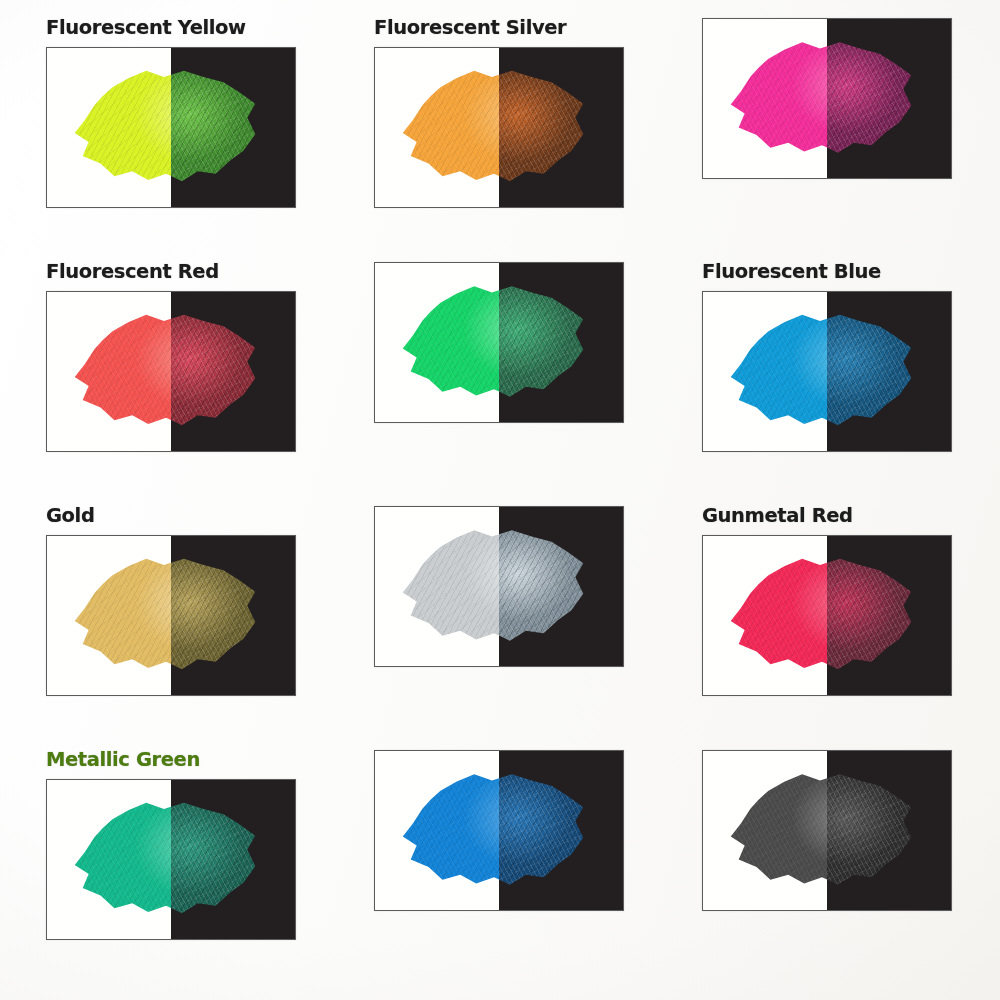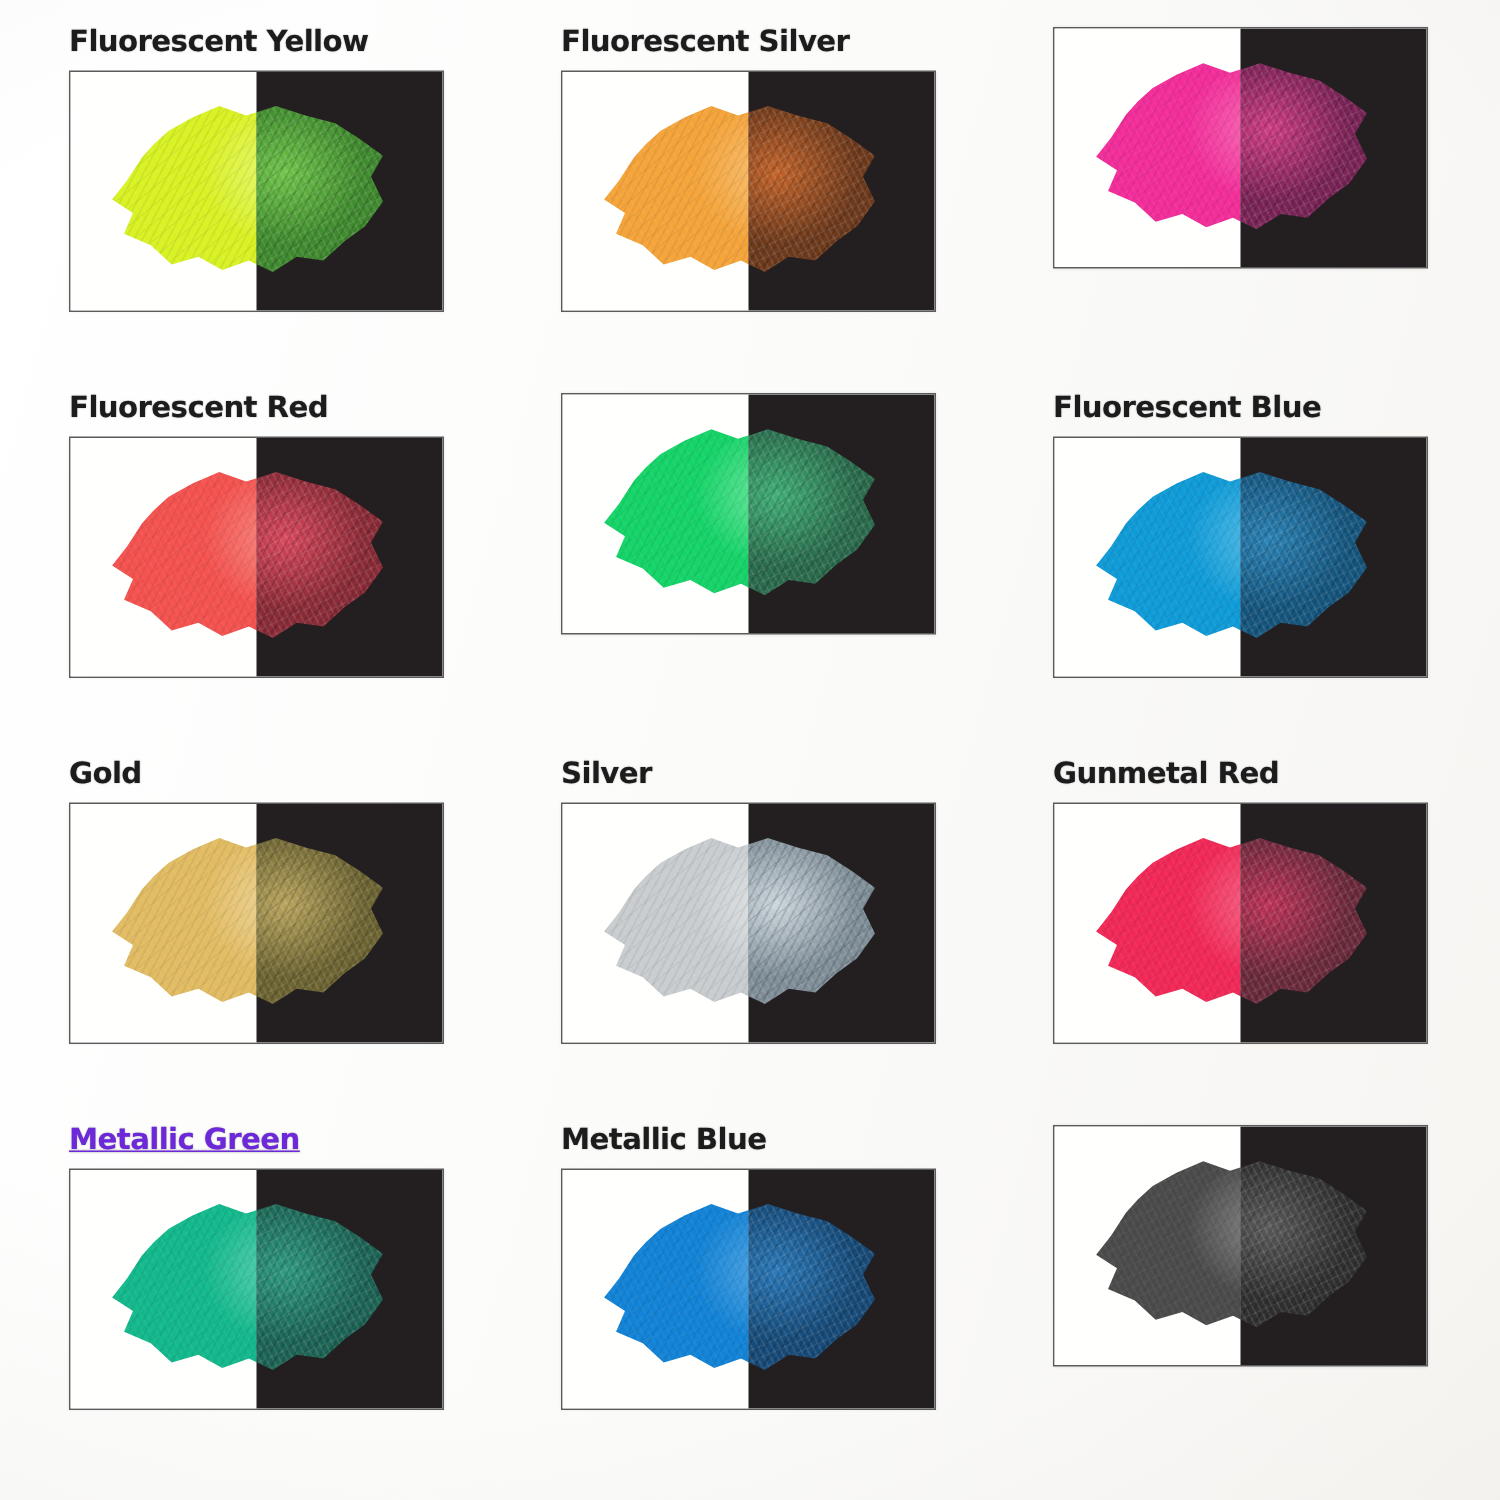--- a/index.html
+++ b/index.html
@@ -306,21 +306,20 @@
                   <div class="grain" style="opacity: 0.55;"></div>
                   <div class="grain-dark" style="opacity: 0.55;"></div>
                 </div>
               </div>
             </div>
           </div>
         </div>
       </div>
       <div class="cell">
         <div class="cell-inner">
-          <div class="swatch-label" style="color: rgb(28, 28, 28);">Silver</div>
           <div class="swatch-box" style="border-color: rgb(91, 91, 91);">
             <div class="half half-white" style="background: rgb(255, 255, 254);"></div>
             <div class="half half-black" style="background: rgb(35, 31, 32);"></div>
             <div class="clip-white">
               <div class="blobwrap">
                 <div class="blob">
                   <div class="blob-core" style="background: radial-gradient(38% 52% at 62% 42%, rgb(226, 229, 231) 0%, rgb(201, 205, 208) 72%, rgb(201, 205, 208) 100%), radial-gradient(55% 60% at 30% 62%, rgb(201, 205, 208) 0%, rgb(201, 205, 208) 60%, rgb(226, 229, 231) 100%), linear-gradient(100deg, rgb(226, 229, 231) 0%, rgb(201, 205, 208) 22%, rgb(201, 205, 208) 78%, rgb(226, 229, 231) 100%); background-blend-mode: normal, multiply, normal;"></div>
                   <div class="grain" style="opacity: 0.22;"></div>
                   <div class="grain-dark" style="opacity: 0.22;"></div>
                 </div>
@@ -360,21 +359,21 @@
                   <div class="grain" style="opacity: 0.55;"></div>
                   <div class="grain-dark" style="opacity: 0.55;"></div>
                 </div>
               </div>
             </div>
           </div>
         </div>
       </div>
       <div class="cell">
         <div class="cell-inner">
-          <div class="swatch-label" style="color: #6d28d9; text-decoration: underline;">Metallic Green</div>
+          <div class="swatch-label" style="color: #4d7c0f;">Metallic Green</div>
           <div class="swatch-box" style="border-color: rgb(91, 91, 91);">
             <div class="half half-white" style="background: rgb(255, 255, 254);"></div>
             <div class="half half-black" style="background: rgb(35, 31, 32);"></div>
             <div class="clip-white">
               <div class="blobwrap">
                 <div class="blob">
                   <div class="blob-core" style="background: radial-gradient(38% 52% at 62% 42%, rgb(99, 211, 180) 0%, rgb(19, 185, 140) 72%, rgb(19, 185, 140) 100%), radial-gradient(55% 60% at 30% 62%, rgb(19, 185, 140) 0%, rgb(19, 185, 140) 60%, rgb(99, 211, 180) 100%), linear-gradient(100deg, rgb(99, 211, 180) 0%, rgb(19, 185, 140) 22%, rgb(19, 185, 140) 78%, rgb(99, 211, 180) 100%); background-blend-mode: normal, multiply, normal;"></div>
                   <div class="grain" style="opacity: 0.22;"></div>
                   <div class="grain-dark" style="opacity: 0.22;"></div>
                 </div>
@@ -387,21 +386,20 @@
                   <div class="grain" style="opacity: 0.55;"></div>
                   <div class="grain-dark" style="opacity: 0.55;"></div>
                 </div>
               </div>
             </div>
           </div>
         </div>
       </div>
       <div class="cell">
         <div class="cell-inner">
-          <div class="swatch-label" style="color: rgb(28, 28, 28);">Metallic Blue</div>
           <div class="swatch-box" style="border-color: rgb(91, 91, 91);">
             <div class="half half-white" style="background: rgb(255, 255, 254);"></div>
             <div class="half half-black" style="background: rgb(35, 31, 32);"></div>
             <div class="clip-white">
               <div class="blobwrap">
                 <div class="blob">
                   <div class="blob-core" style="background: radial-gradient(38% 52% at 62% 42%, rgb(90, 170, 229) 0%, rgb(18, 131, 214) 72%, rgb(18, 131, 214) 100%), radial-gradient(55% 60% at 30% 62%, rgb(18, 131, 214) 0%, rgb(18, 131, 214) 60%, rgb(90, 170, 229) 100%), linear-gradient(100deg, rgb(90, 170, 229) 0%, rgb(18, 131, 214) 22%, rgb(18, 131, 214) 78%, rgb(90, 170, 229) 100%); background-blend-mode: normal, multiply, normal;"></div>
                   <div class="grain" style="opacity: 0.22;"></div>
                   <div class="grain-dark" style="opacity: 0.22;"></div>
                 </div>

